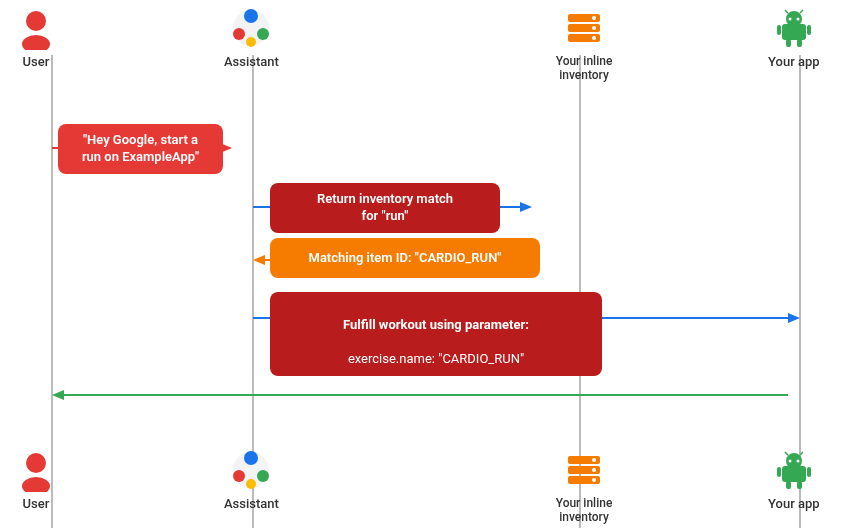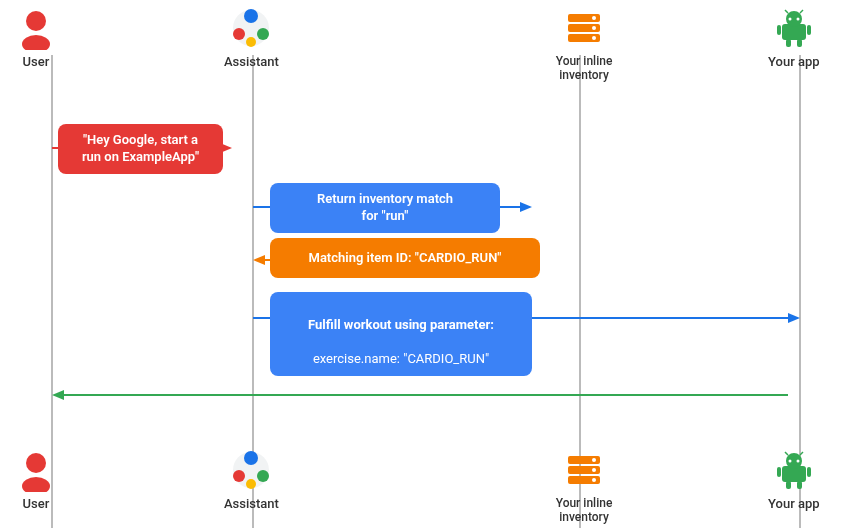--- a/index.html
+++ b/index.html
@@ -68,21 +68,21 @@
       font-weight: 600;
       color: #fff;
       text-align: center;
       display: flex;
       align-items: center;
       justify-content: center;
       line-height: 1.3;
     }
 
     .msg-red { background: #e53935; }
-    .msg-blue { background: #3b82f6; }
+    .msg-blue { background: #b91c1c; }
     .msg-orange { background: #f57c00; }
     .msg-green { background: #34a853; }
 
     svg.arrows-layer {
       position: absolute;
       top: 0;
       left: 0;
       width: 845px;
       height: 528px;
       pointer-events: none;
@@ -184,21 +184,21 @@
 
   <div class="msg-box msg-blue" style="left:270px; top:183px; width:230px; min-height:46px;">
     <span style="white-space:pre-line;">Return inventory match
 for "run"</span>
   </div>
 
   <div class="msg-box msg-orange" style="left:270px; top:238px; width:270px; min-height:40px;">
     <span style="white-space:pre-line;">Matching item ID: "CARDIO_RUN"</span>
   </div>
 
-  <div class="msg-box msg-blue" style="left:270px; top:292px; width:262px; min-height:52px; font-weight:400;">
+  <div class="msg-box msg-blue" style="left:270px; top:292px; width:332px; min-height:52px; font-weight:400;">
     <span style="white-space:pre-line; font-size:13px;">
       <strong>Fulfill workout using parameter:</strong>
       <br>exercise.name: "CARDIO_RUN"
     </span>
   </div>
 
 
   <div class="actor" style="left:14px; top:448px;">
     <svg class="user-icon" viewBox="0 0 44 44">
       <circle cx="22" cy="15" r="10" fill="#e53935"></circle>

